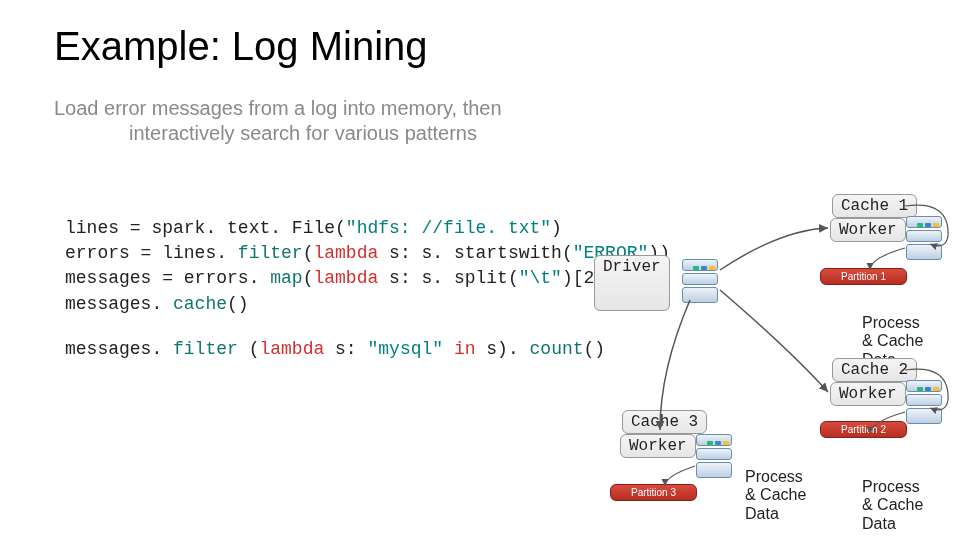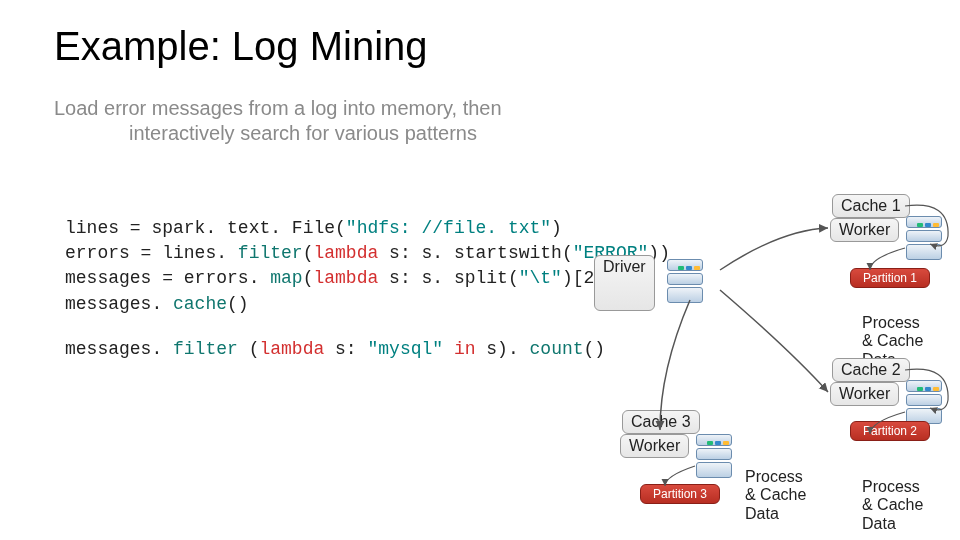--- a/index.html
+++ b/index.html
@@ -8,22 +8,22 @@
   .title { position: absolute; left: 54px; top: 24px; font-size: 40px; font-weight: 400; color: #000; }
   .subtitle { position: absolute; left: 54px; top: 96px; width: 820px; font-size: 20px; color: #8a8a8a; line-height: 1.25; }
   .subtitle .line2 { display: block; padding-left: 75px; }
   .code { position: absolute; left: 65px; top: 216px; font-family: "Courier New", monospace; font-size: 18px; line-height: 1.4; }
   .pink { color: #0f766e; }
   .teal { color: #008080; }
   .red { color: #d32f2f; margin-top: 21px; }
   .code-row { white-space: nowrap; }
   .gap { height: 20px; }
 
-  .badge { background: linear-gradient(#f5f5f5,#e6e6e6); border: 1px solid #999; border-radius: 6px; padding: 2px 8px; font-size: 16px; display: inline-block; text-align: center; }
-  .badge-red { background: linear-gradient(#d84a3d,#b82e22); color: #fff; border: 1px solid #8a1f17; border-radius: 6px; padding: 2px 12px; font-size: 12px; display: inline-block; text-align: center; margin-left: 30px; }
+  .badge { background: linear-gradient(#f5f5f5,#e6e6e6); border: 1px solid #999; border-radius: 6px; padding: 2px 8px; font-size: 16px; display: inline-block; text-align: center; font-family: Liberation Mono, monospace; }
+  .badge-red { background: linear-gradient(#d84a3d,#b82e22); color: #fff; border: 1px solid #8a1f17; border-radius: 6px; padding: 2px 20px; font-size: 10px; display: inline-block; text-align: center; }
   .proc-text { font-size: 16px; line-height: 1.15; margin-top: 24px; }
 
   .server { position: relative; width: 48px; height: 56px; }
   .srv-top, .srv-mid, .srv-bot { position:absolute; left:6px; width:36px; height:12px; background: linear-gradient(#eef3f8,#bcd0e4); border:1px solid #6b8cae; border-radius:3px; }
   .srv-top { top:4px; }
   .srv-mid { top:18px; }
   .srv-bot { top:32px; height:16px; }
   .srv-led { position:absolute; top:6px; left:10px; width:6px; height:4px; background:#2b7; border-radius:1px; box-shadow: 8px 0 0 #38c, 16px 0 0 #fb3; }
 
   .driver-wrap { position: absolute; left: 594px; top: 255px; display:flex; }

